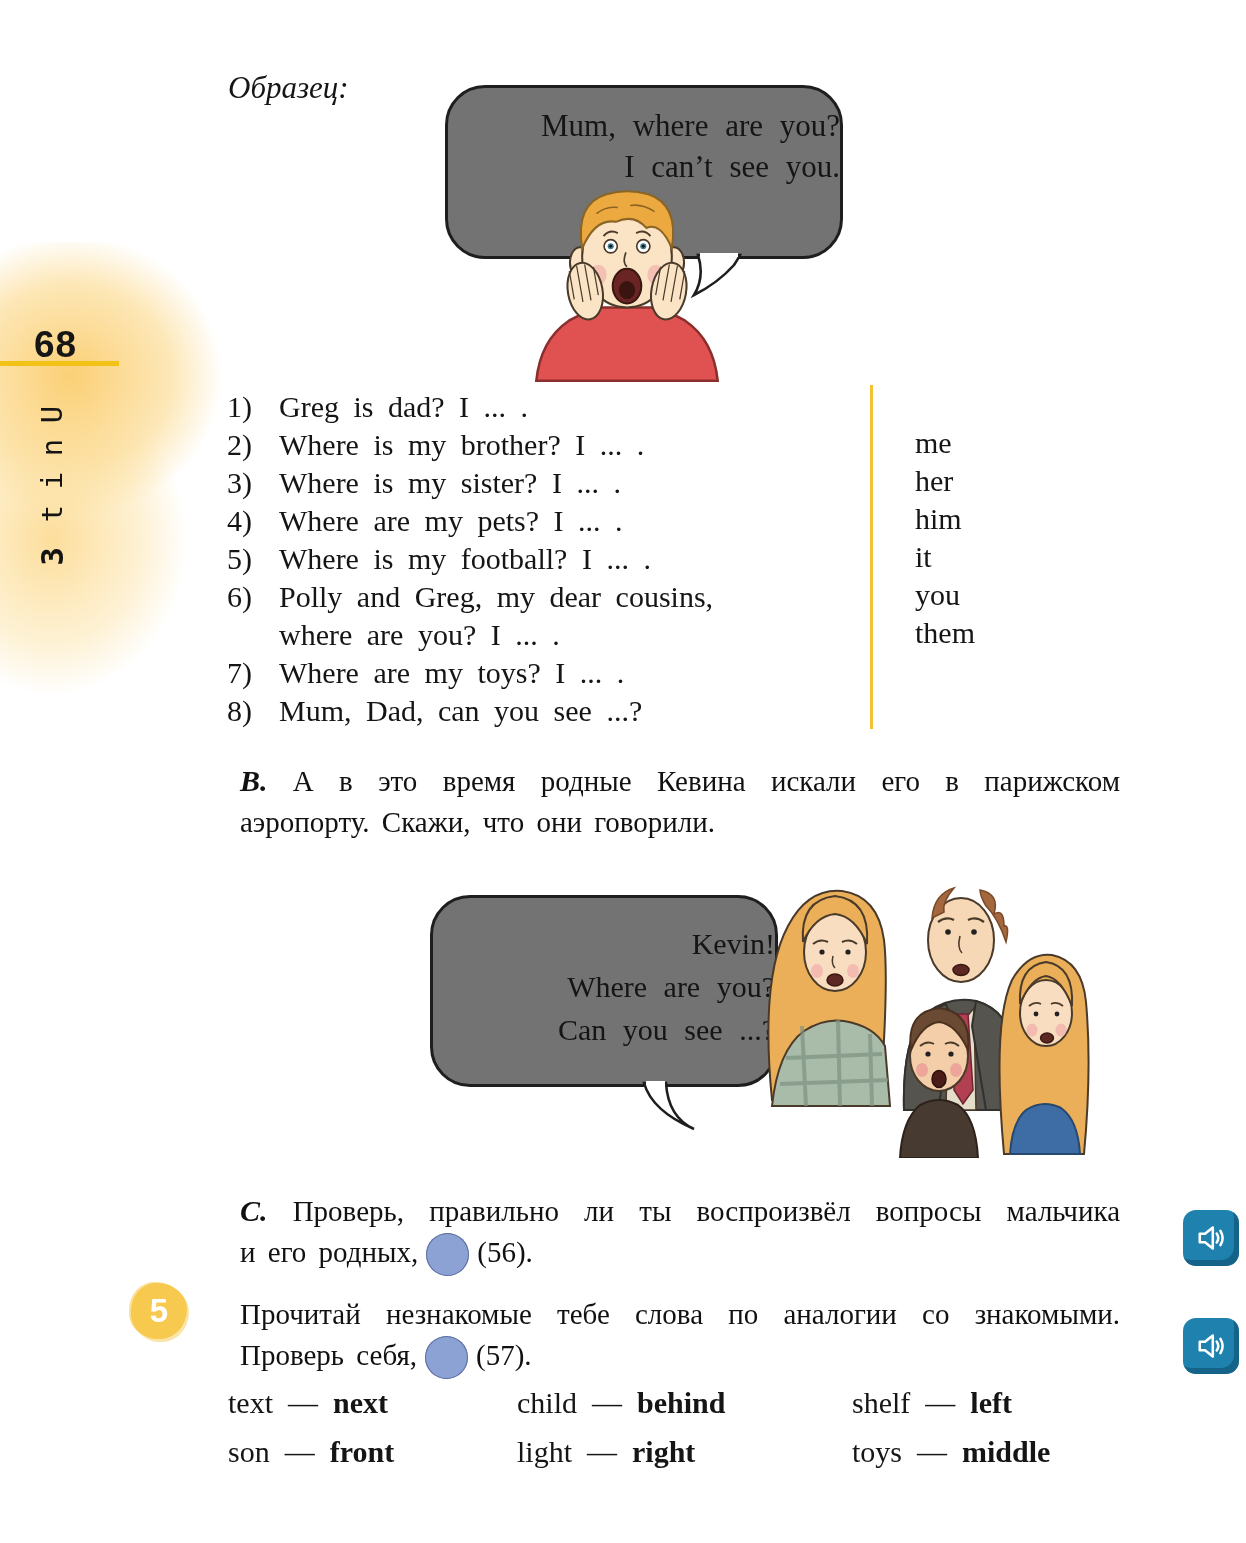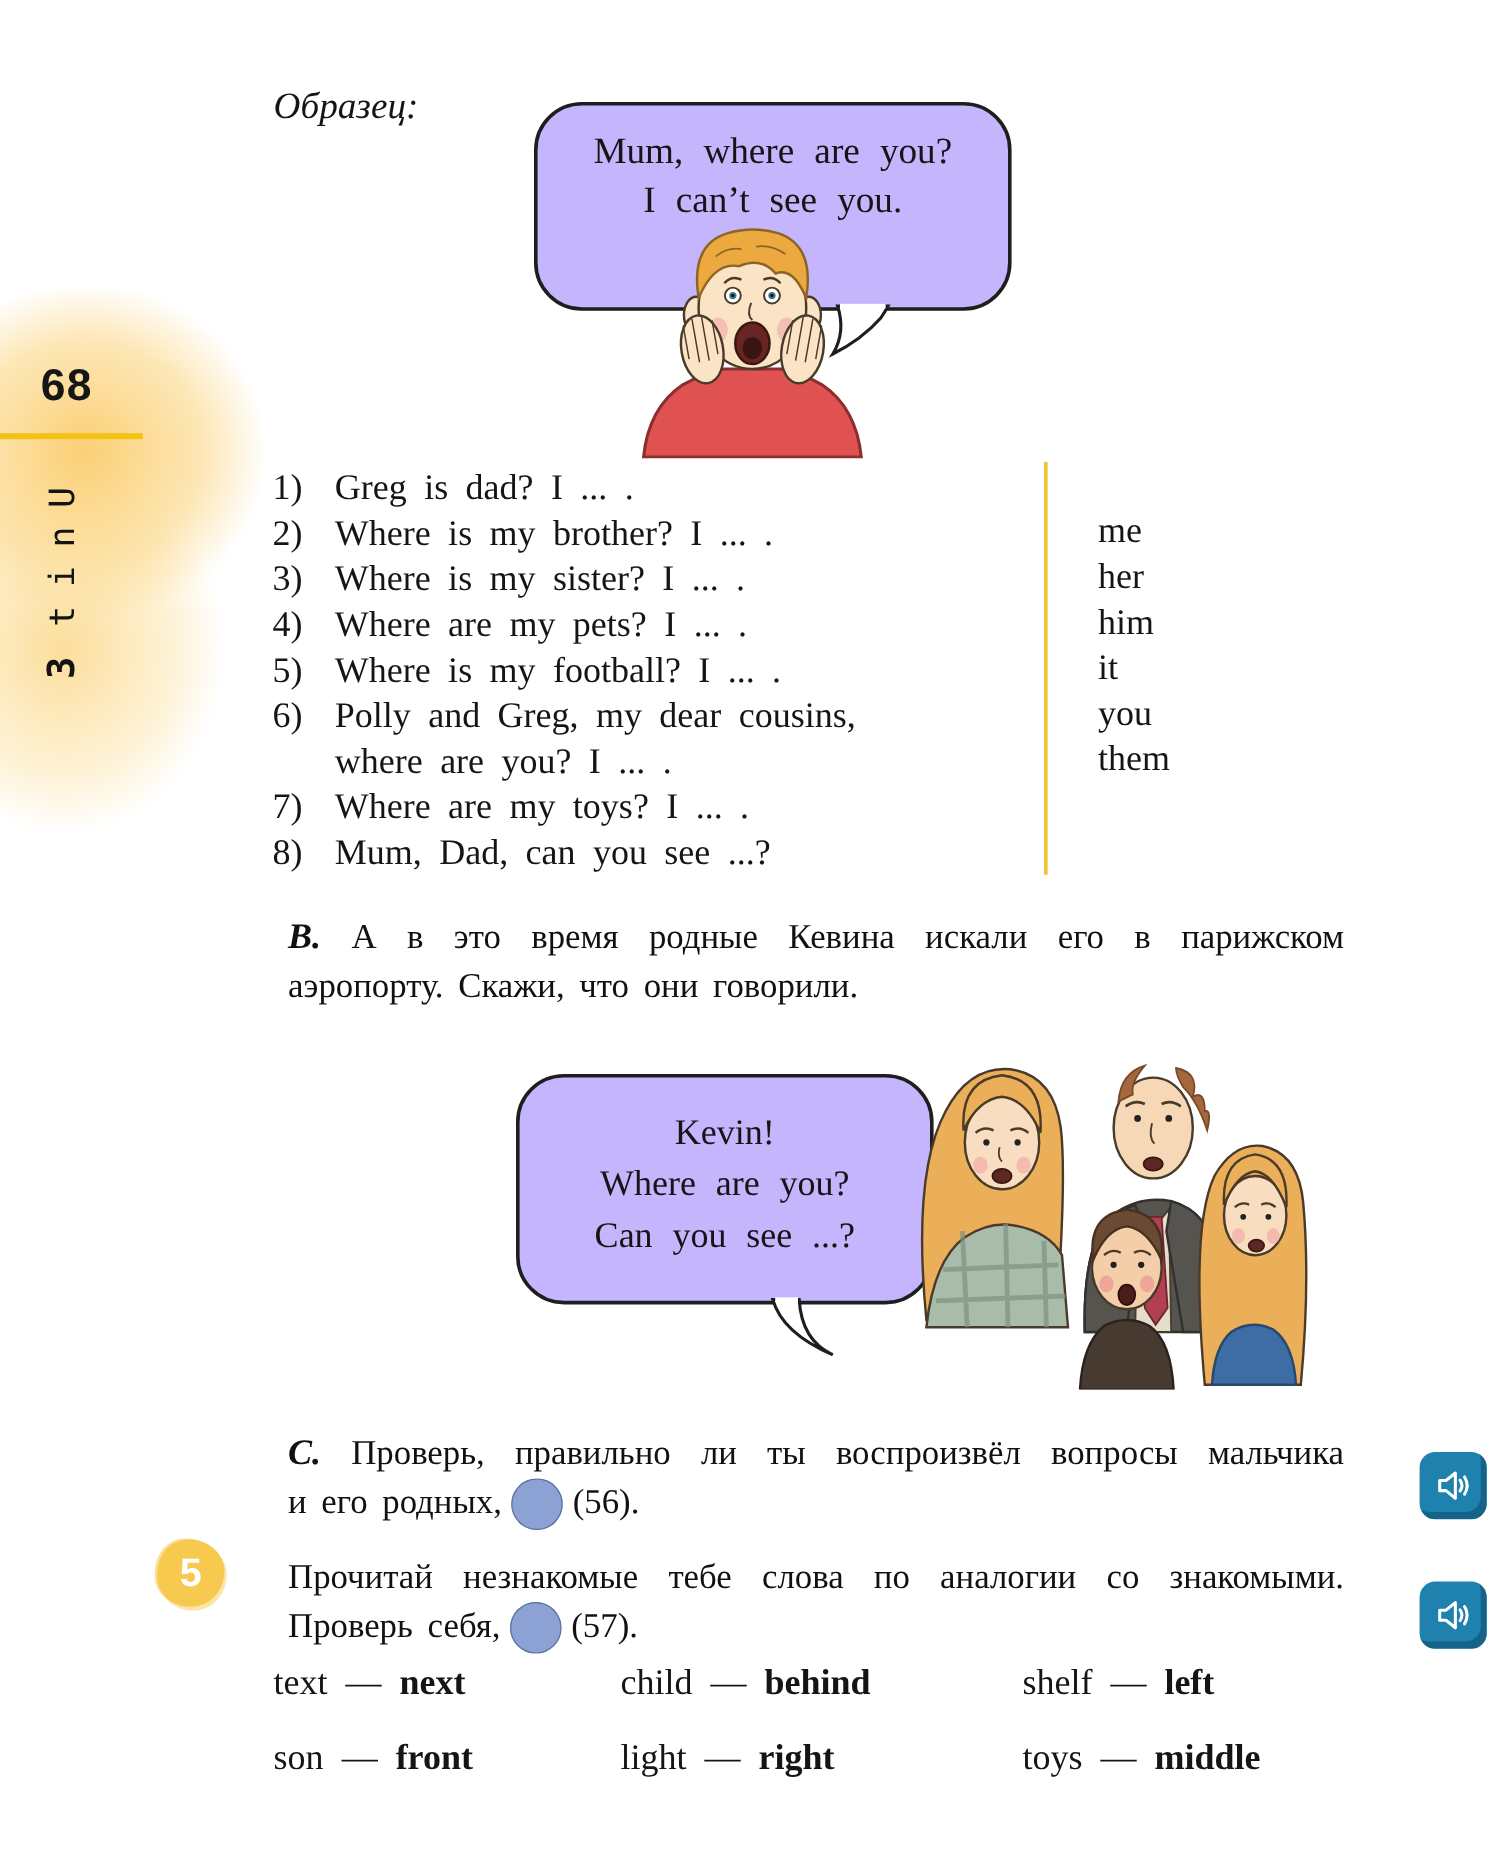--- a/index.html
+++ b/index.html
@@ -4,33 +4,33 @@
 <style>
   html,body{margin:0;padding:0;background:#fff;}
   #page{position:relative;width:1246px;height:1543px;background:#fff;overflow:hidden;
         font-family:"Liberation Serif",serif;color:#151515;}
 
   
   .blob{position:absolute;left:-70px;top:242px;width:470px;height:480px;pointer-events:none;
     background:
       radial-gradient(ellipse 46% 42% at 30% 28%, rgba(251,205,110,.95), rgba(252,221,152,.7) 46%, rgba(255,255,255,0) 70%),
       radial-gradient(ellipse 40% 45% at 26% 62%, rgba(252,216,138,.85), rgba(253,231,178,.55) 48%, rgba(255,255,255,0) 72%);}
-  .page-num{position:absolute;left:34px;top:300px;font-family:"Liberation Sans",sans-serif;
+  .page-num{position:absolute;left:34px;top:324px;font-family:"Liberation Sans",sans-serif;
     font-weight:bold;font-size:37px;color:#161616;letter-spacing:1px;}
   .num-line{position:absolute;left:0;top:361px;width:119px;height:5px;background:#f2c216;}
   .unit-col{position:absolute;left:30px;top:398px;display:flex;flex-direction:column;}
   .unit-col span{display:block;width:44px;height:33px;line-height:33px;text-align:center;
     transform:rotate(-90deg);font-family:"DejaVu Sans Mono",monospace;font-size:29px;color:#141414;}
   .unit-col span:last-child{font-weight:bold;margin-top:10px;font-size:31px;}
 
   .example{position:absolute;left:228px;top:70px;font-style:italic;font-size:31px;}
 
   
-  .bubble{position:absolute;border:3px solid #1e1e1e;border-radius:40px;background:#c4b5fd;
-    text-align:center;font-size:31px;word-spacing:9px;line-height:41px;box-sizing:border-box;}
+  .bubble{position:absolute;border:3px solid #1e1e1e;border-radius:40px;background:#737373;
+    text-align:right;font-size:31px;word-spacing:9px;line-height:41px;box-sizing:border-box;}
   #bubble1{left:445px;top:85px;width:398px;height:174px;padding-top:17px;}
   #bubble2{left:406px;top:895px;width:348px;height:192px;padding-top:24px;font-size:30px;line-height:43px;margin-left:24px;}
   .tail{position:absolute;}
   #tail1{left:690px;top:253px;width:58px;height:46px;}
   #tail2{left:640px;top:1081px;width:58px;height:52px;}
 
   .illus{position:absolute;}
   #kevin{left:520px;top:186px;width:214px;height:196px;}
   #family{left:742px;top:858px;width:354px;height:300px;}
 
@@ -58,21 +58,21 @@
 
   
   .badge{position:absolute;left:131px;top:1283px;width:56px;height:56px;background:#f8c94f;
     border-radius:46% 54% 50% 50% / 52% 48% 55% 45%;
     box-shadow:2px 3px 0 rgba(248,201,79,.5), -2px -1px 0 rgba(248,201,79,.6);
     display:flex;align-items:center;justify-content:center;
     font-family:"Liberation Sans",sans-serif;font-weight:bold;font-size:33px;color:#fff;}
 
   
   .pairs{position:absolute;left:228px;top:1381px;width:900px;display:grid;
-    grid-template-columns:289px 335px auto;row-gap:19px;font-size:30px;line-height:43px;}
+    grid-template-columns:289px 335px auto;row-gap:6px;font-size:30px;line-height:43px;}
   .dash{margin:0 15px;}
   .pair b{font-weight:bold;}
 
   
   .audio-btn{position:absolute;left:1183px;width:56px;height:56px;border:none;cursor:pointer;
     background:#1f81ad;border-radius:13px;
     box-shadow:inset -5px -6px 0 rgba(8,62,92,.45);
     display:flex;align-items:center;justify-content:center;padding:0;}
   #audio1{top:1210px;}
   #audio2{top:1318px;}

